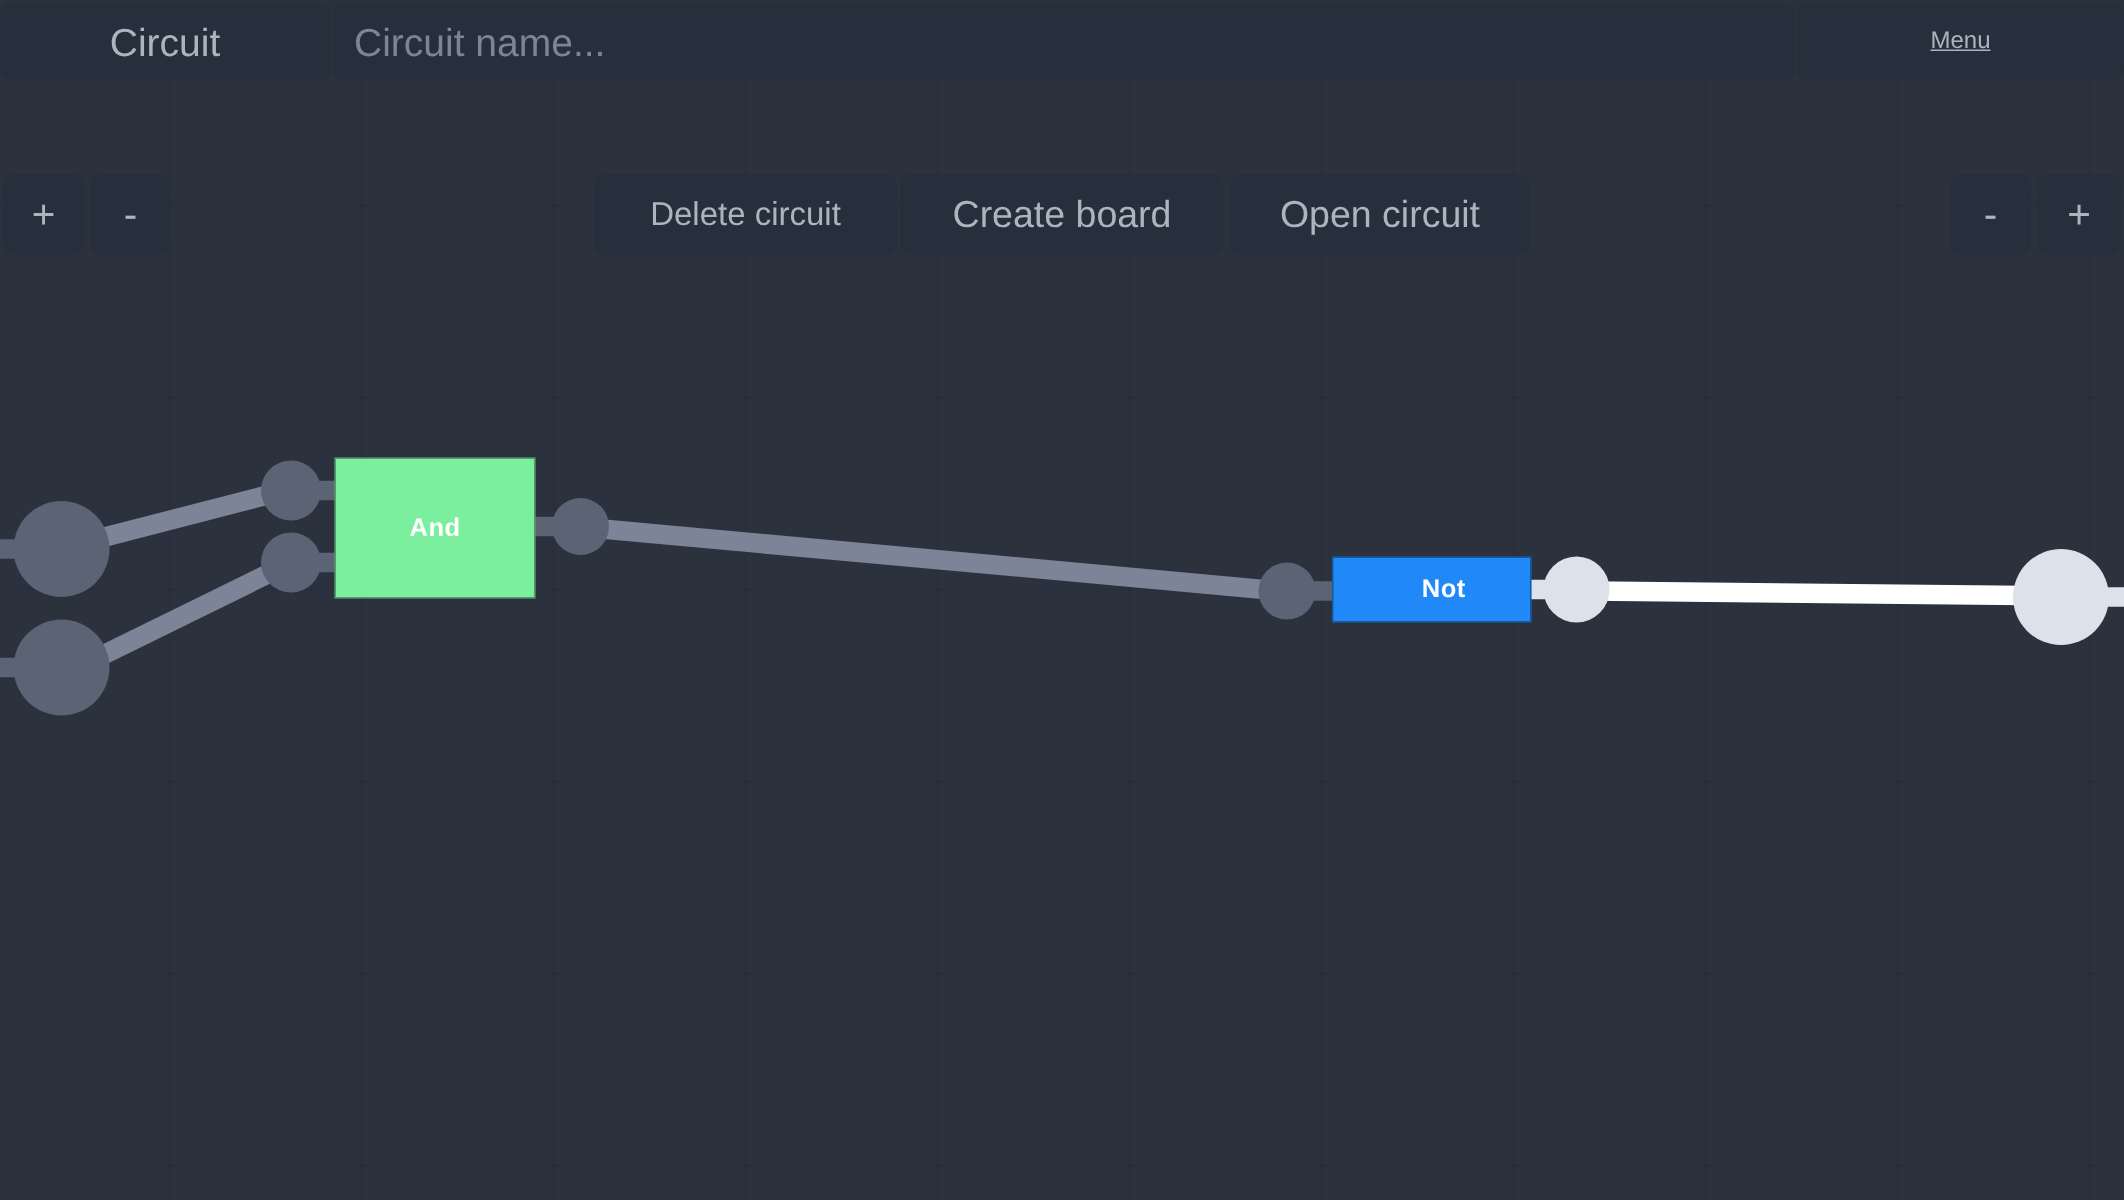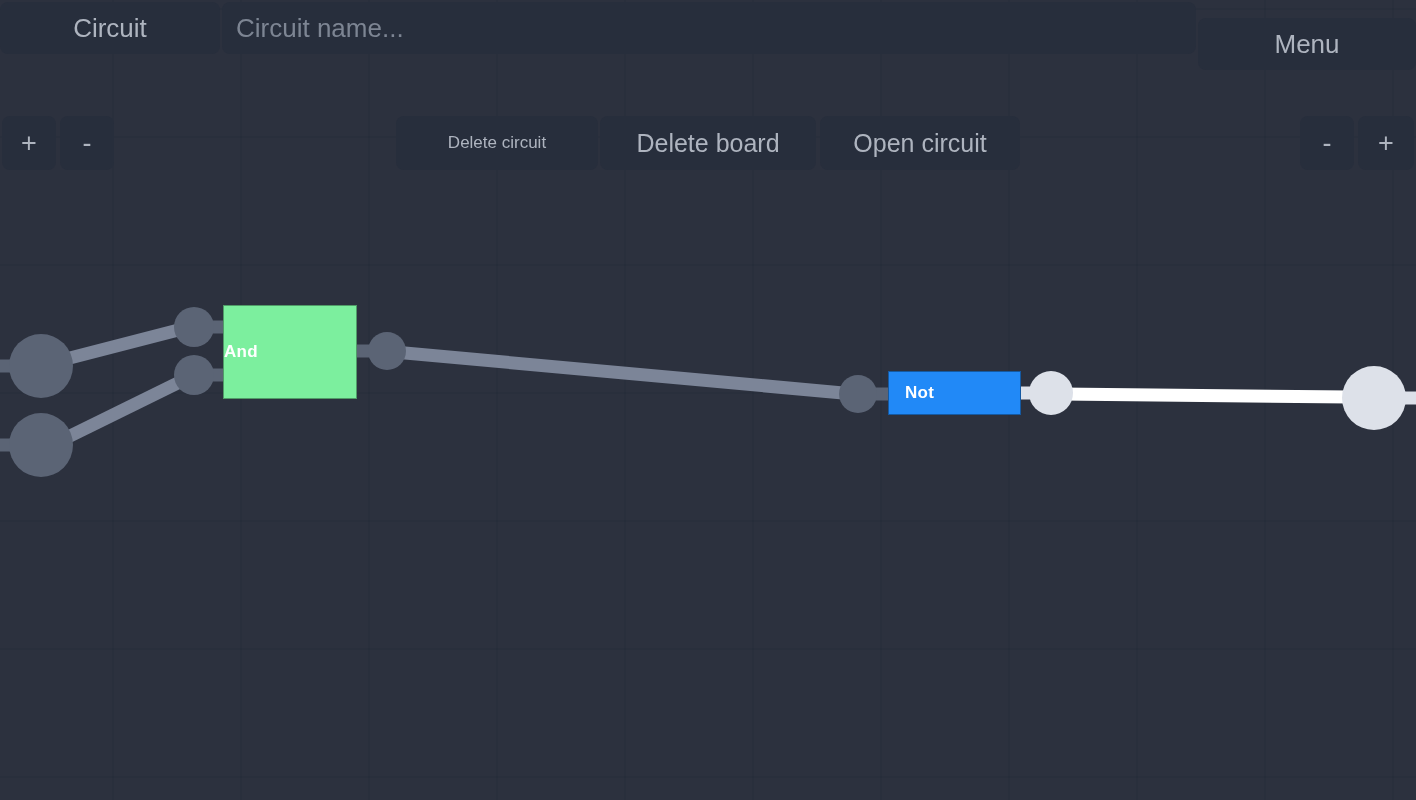--- a/index.html
+++ b/index.html
@@ -30,21 +30,21 @@
       linear-gradient(to bottom, rgba(255,255,255,0.012) 0 126px, rgba(255,255,255,0.0) 126px 128px);
     background-size: 128px 128px, 128px 128px;
     background-position: -14px 10px, -14px 10px;
   }
   #wire-layer { position: absolute; left: 0; top: 0; width: 1416px; height: 800px; }
 
   .gate {
     position: absolute;
     display: flex;
     align-items: center;
-    justify-content: flex-start;
+    justify-content: center;
     color: #ffffff;
     font-weight: 700;
     letter-spacing: .3px;
     user-select: none;
     border: 1px solid rgba(0,0,0,0.35);
   }
   .gate-and  { left: 223px; top: 305px; width: 134px; height: 94px; background: #7cef9e; font-size: 17px; }
   .gate-not  { left: 888px; top: 371px; width: 133px; height: 44px; background: #2189f7; font-size: 17px; }
 
   .node {
@@ -82,25 +82,25 @@
     background: #272e3c;
     border: none; border-radius: 8px;
     color: #84cc16;
     font-family: "Liberation Sans", sans-serif;
     font-weight: 300;
     font-size: 26px;
     padding: 0 14px;
     outline: none;
   }
   #field-name::placeholder { color: #7d8593; font-weight: 300; }
-  #btn-menu { left: 1198px; top: 18px; width: 218px; height: 52px; font-size: 26px; }
+  #btn-menu { left: 1198px; top: 2px; width: 218px; height: 52px; font-size: 16px; text-decoration: underline; }
 
   #btn-zoom-in-l  { left: 2px;  top: 58px; width: 54px; height: 54px; font-size: 27px; }
   #btn-zoom-out-l { left: 60px; top: 58px; width: 54px; height: 54px; font-size: 27px; }
-  #btn-delete     { left: 396px; top: 58px; width: 202px; height: 54px; font-size: 17px; }
+  #btn-delete     { left: 396px; top: 58px; width: 202px; height: 54px; font-size: 22px; }
   #btn-clear      { left: 600px; top: 58px; width: 216px; height: 54px; font-size: 25px; }
   #btn-open       { left: 820px; top: 58px; width: 200px; height: 54px; font-size: 25px; text-align: center; }
   #btn-zoom-out-r { left: 1300px; top: 58px; width: 54px; height: 54px; font-size: 27px; }
   #btn-zoom-in-r  { left: 1358px; top: 58px; width: 56px; height: 54px; font-size: 27px; }
 </style>
 </head>
 <body>
 
 <div id="app">
 
@@ -147,21 +147,21 @@
     <button class="btn" id="btn-menu">Menu</button>
   </div>
 
   <div class="bar" id="toolbar-second">
     <button class="btn" id="btn-zoom-in-l">+</button>
 
     <button class="btn" id="btn-zoom-out-l">-</button>
 
     <button class="btn" id="btn-delete">Delete circuit</button>
 
-    <button class="btn" id="btn-clear">Delete board</button>
+    <button class="btn" id="btn-clear">Create board</button>
 
     <button class="btn" id="btn-open">Open circuit</button>
 
     <button class="btn" id="btn-zoom-out-r">-</button>
 
     <button class="btn" id="btn-zoom-in-r">+</button>
   </div>
 
   <div class="bar" id="toolbar-bottom"></div>
 

